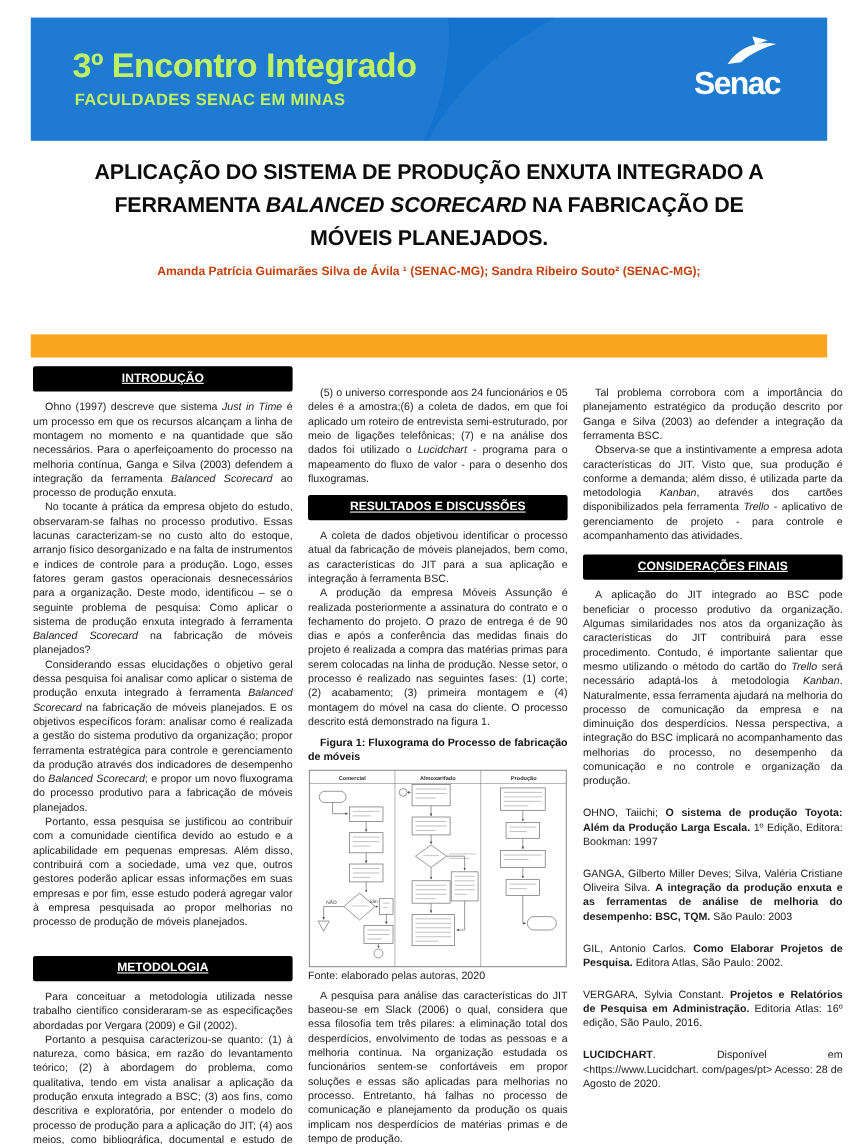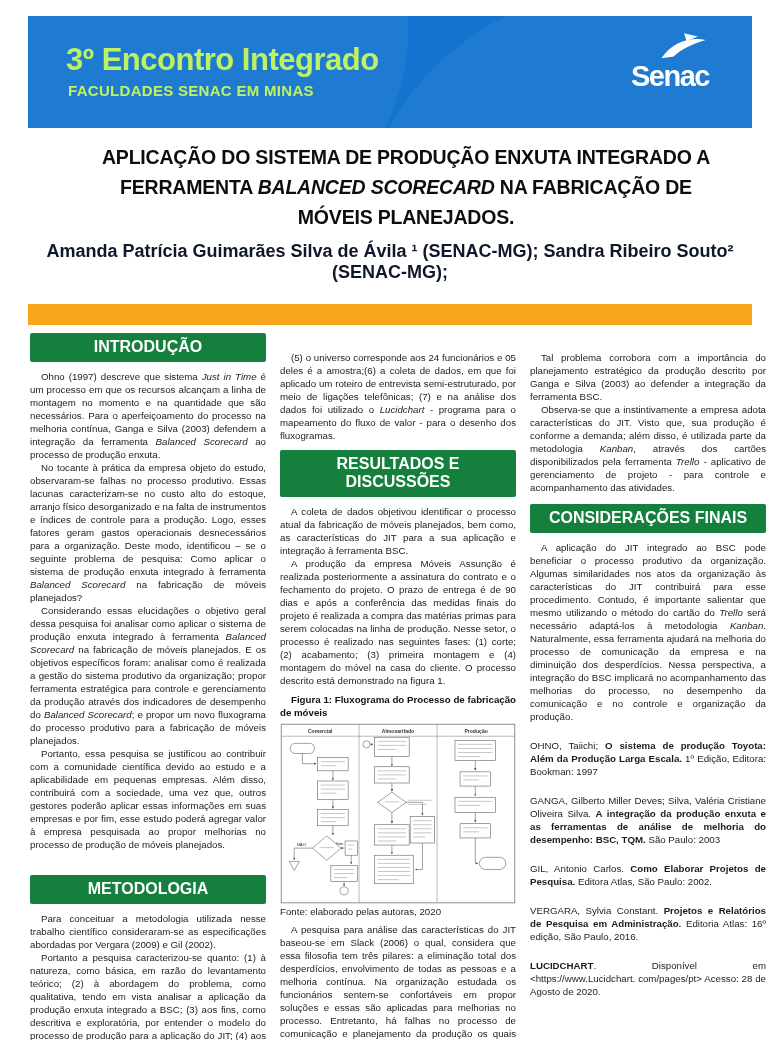--- a/index.html
+++ b/index.html
@@ -14,32 +14,32 @@
         background:rgba(255,255,255,0.05);right:-160px;top:-30px;}
   .event-title{position:absolute;left:38px;top:26px;font-size:31px;font-weight:bold;color:#bef264;
         letter-spacing:-0.5px;z-index:2;}
   .event-subtitle{position:absolute;left:40px;top:66px;font-size:15px;font-weight:bold;color:#bef264;
         letter-spacing:0.3px;z-index:2;}
   .senac{position:absolute;right:24px;top:16px;width:116px;text-align:center;color:#fff;z-index:2;}
   .senac svg{display:block;margin:0 0 0 46px;}
   .senac-word{font-size:29px;font-weight:bold;letter-spacing:-1.5px;line-height:1;}
 
   
-  .title-block{position:absolute;left:76px;top:142px;width:660px;text-align:center;color:#0d0d0d;
+  .title-block{position:absolute;left:60px;top:142px;width:660px;text-align:center;color:#0d0d0d;
         font-weight:bold;font-size:19.5px;line-height:30px;letter-spacing:-0.2px;}
   .authors{position:absolute;left:30px;top:241px;width:720px;text-align:center;font-weight:bold;
-        font-size:18px;color:#0f172a;}
+        font-size:11px;color:#c2410c;}
   .affil{position:absolute;left:30px;top:275px;width:720px;text-align:center;font-size:7.6px;color:#222;}
   .orange-bar{position:absolute;left:28px;top:304px;width:724px;height:21px;background:#f9a51d;}
 
   
   .columns{position:absolute;left:30px;top:333px;width:736px;display:grid;
         grid-template-columns:1fr 1fr 1fr;column-gap:14px;align-items:start;}
-  .sec-header{background:#15803d;color:#fff;font-weight:bold;font-size:16px;text-align:center;
-        padding:5px 2px 6px;border-radius:2px;margin:0 0 8px;}
+  .sec-header{background:#000000;color:#fff;font-weight:bold;font-size:11px;text-align:center;
+        padding:5px 2px 6px;border-radius:2px;margin:0 0 8px;text-decoration:underline;}
   .sec-header.mt-lg{margin-top:24px;}
   .sec-header.mt-sm{margin-top:8px;}
   .sec-header.mt-md{margin-top:10px;}
   .body-text p{margin:0;font-size:9.7px;line-height:13px;text-align:justify;text-indent:11px;color:#1c1c1c;}
   .cont{margin-top:18px;}
   .fig-caption{font-size:9.7px;line-height:13px;font-weight:bold;text-align:justify;text-indent:11px;
         margin:6px 0 4px;color:#111;}
   .flowchart{display:block;width:100%;height:auto;margin:2px 0 2px;}
   .fig-source{font-size:9.7px;margin:2px 0 6px;color:#1c1c1c;}
   .refs{margin-top:14px;}

